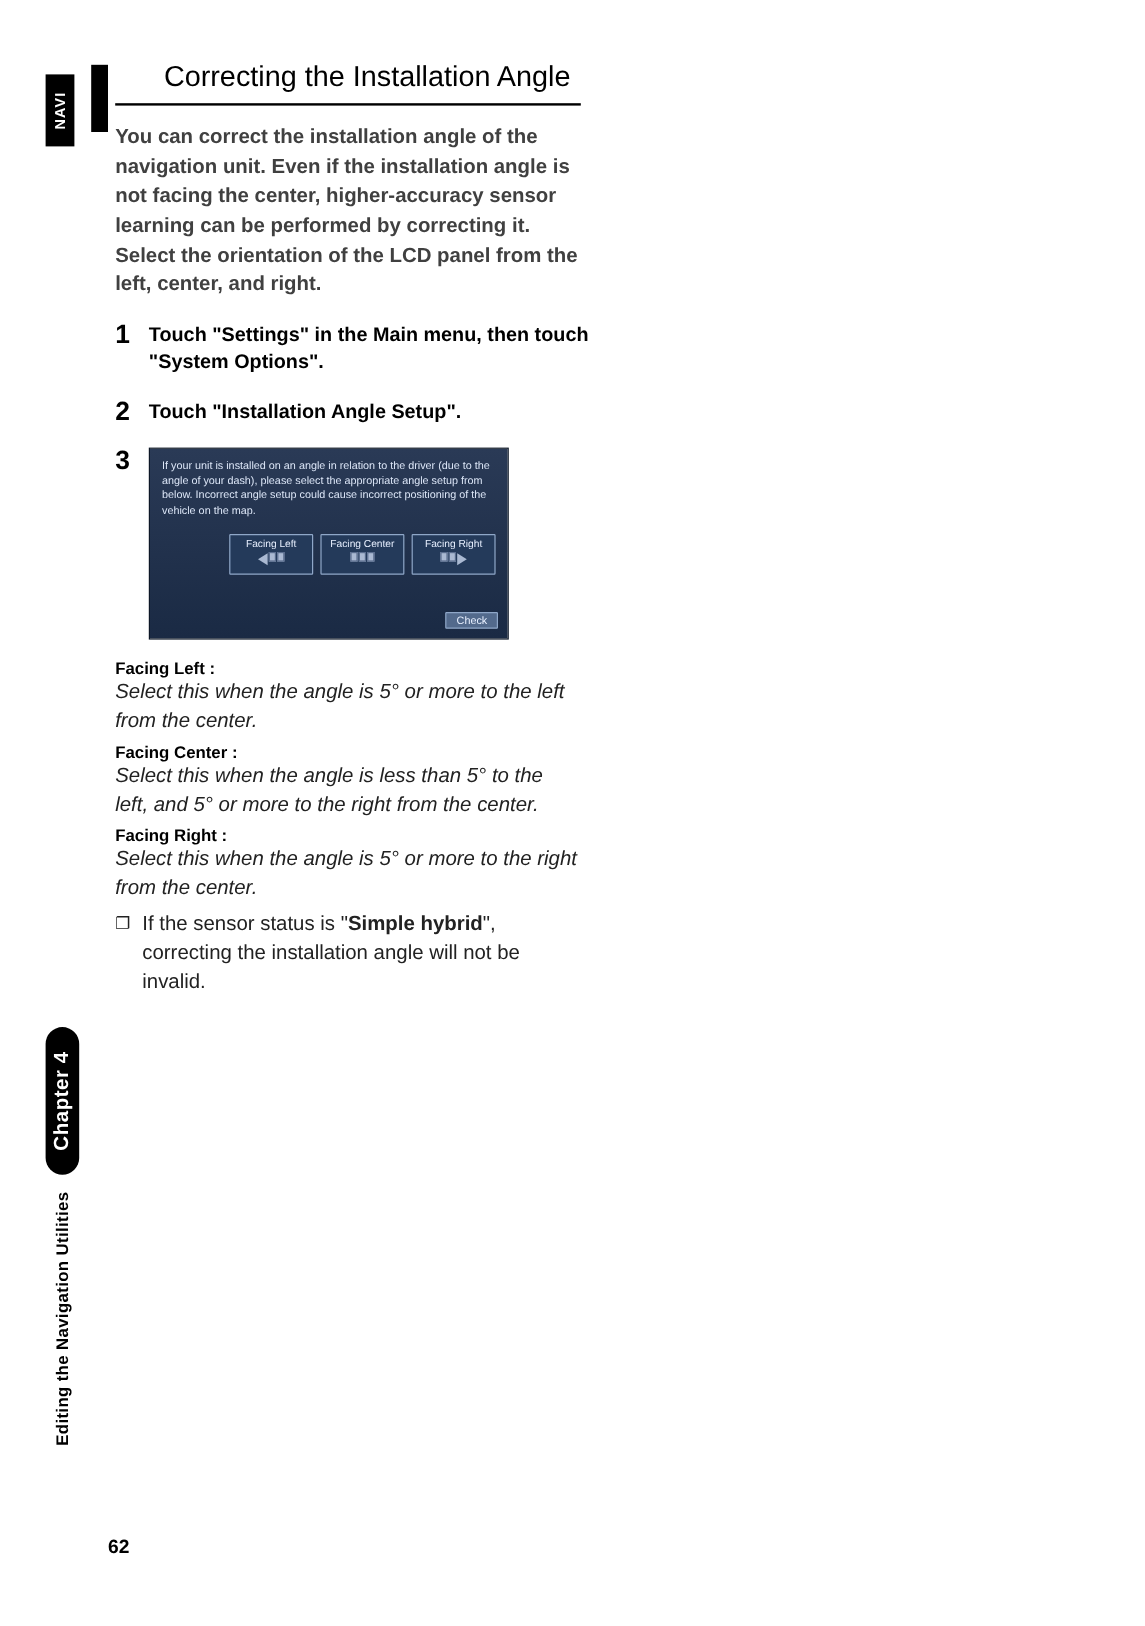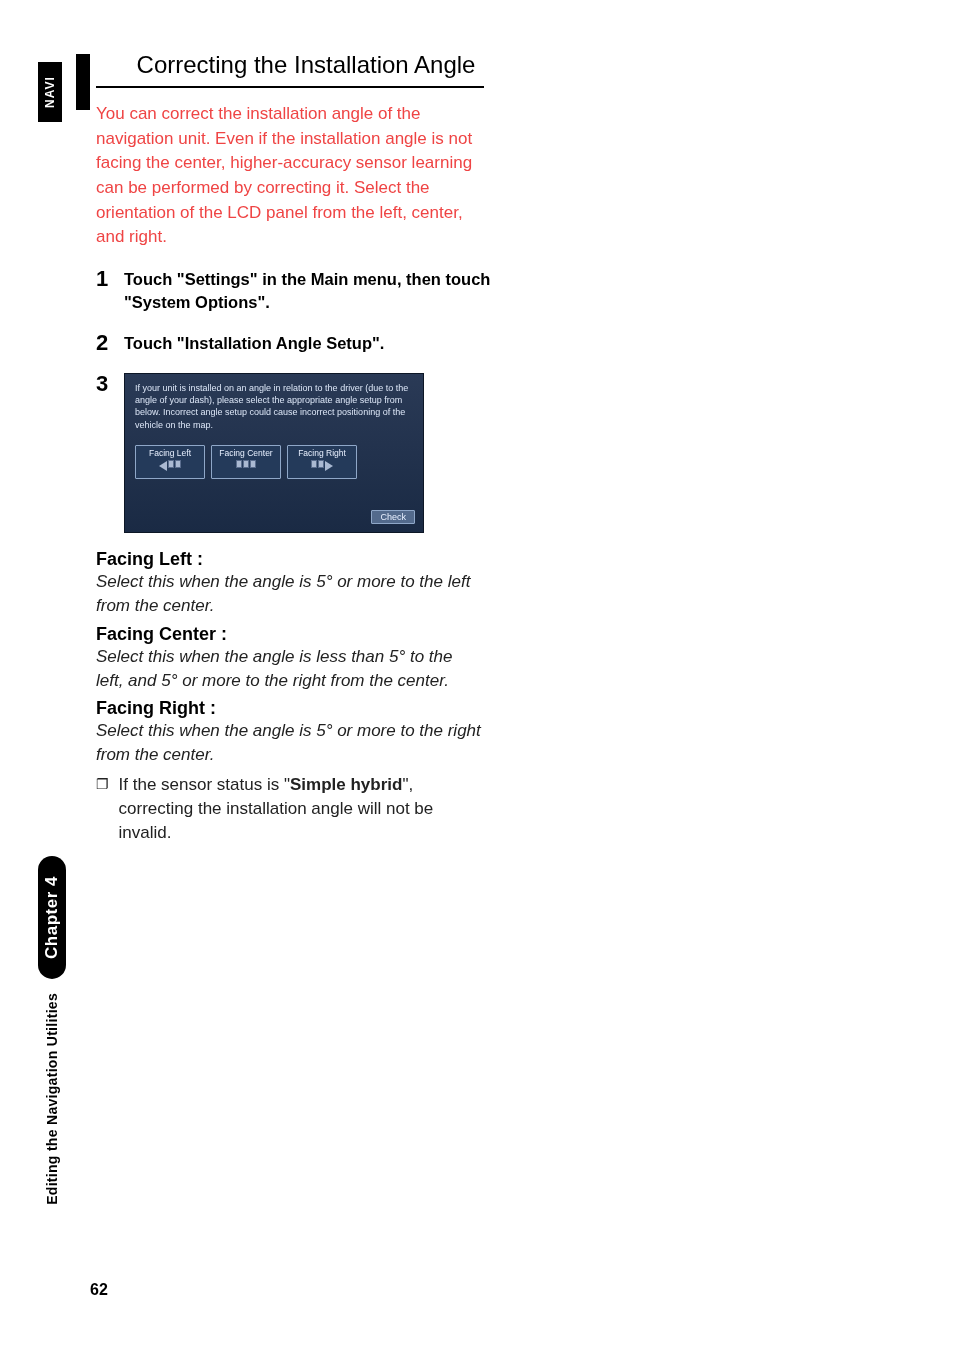--- a/index.html
+++ b/index.html
@@ -105,22 +105,23 @@
     height: 2px;
     background: #000;
     width: 388px;
     margin-top: 4px;
   }
 
   p.body {
     font-size: 17px;
     line-height: 1.45;
     margin: 14px 0 18px 0;
-    color: #ef4444;
+    color: #404040;
     width: 388px;
+    font-weight: bold;
   }
 
   ol.steps {
     list-style: none;
     padding: 0;
     margin: 0;
     width: 398px;
   }
   ol.steps > li {
     position: relative;
@@ -150,21 +151,21 @@
     position: relative;
   }
   .screenshot .shot-text {
     line-height: 1.35;
     color: #dce6f7;
   }
   .shot-buttons {
     display: flex;
     gap: 6px;
     margin-top: 14px;
-    justify-content: flex-start;
+    justify-content: flex-end;
   }
   .shot-btn {
     border: 1px solid #8fa7c8;
     background: #243a5a;
     color: #e8f0ff;
     font-size: 8.5px;
     padding: 2px 4px 2px 4px;
     width: 70px;
     height: 34px;
     text-align: center;
@@ -180,21 +181,21 @@
   .shot-btn.right .tri{border-left:8px solid #aab9d2; align-self:center;}
   .shot-back {
     position:absolute; right:8px; bottom:8px;
     border:1px solid #8fa7c8; background:#536a8c; color:#e8f0ff;
     font-size:9px; padding:1px 8px; border-radius:1px;
   }
 
   .defs { width: 388px; margin-left: 0; }
   .defs .dt {
     font-weight: bold;
-    font-size: 18px;
+    font-size: 14px;
     margin-top: 4px;
   }
   .defs .dd {
     font-size: 17px;
     line-height: 1.4;
     color: #222;
     margin-bottom: 6px;
     font-style: italic;
   }
   .note {

